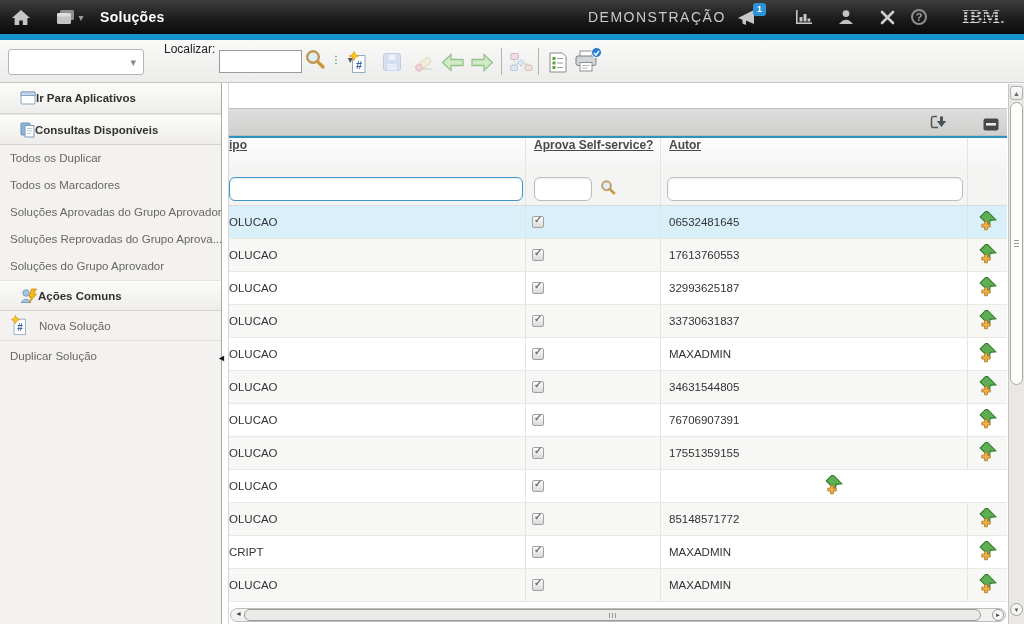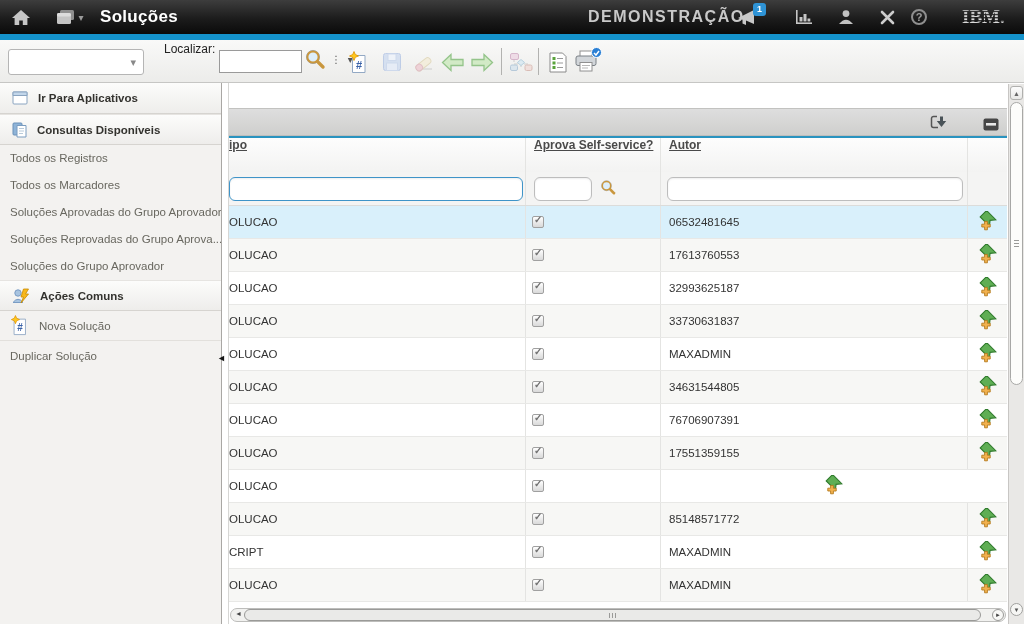--- a/index.html
+++ b/index.html
@@ -13,23 +13,23 @@
 
   
   .topbar{position:absolute;left:0;top:0;width:1024px;height:34px;
     background:linear-gradient(#3d3d3d,#1c1c1c 55%,#0a0a0a);}
   .stripe{position:absolute;left:0;top:34px;width:1024px;height:6px;background:var(--accent);}
   .tb-abs{position:absolute;display:flex;align-items:center;justify-content:center;}
   .home{left:10px;top:8px;width:22px;height:18px;}
   .appsmenu{left:55px;top:7px;width:30px;height:20px;cursor:pointer;}
   .appsmenu .caret{color:#9a9a9a;font-size:10px;margin-left:3px;}
   .apptitle{position:absolute;left:100px;top:0;height:30px;line-height:34px;
-    color:#fff;font-size:17px;font-weight:bold;letter-spacing:.3px;}
+    color:#fff;font-size:14px;font-weight:bold;letter-spacing:.3px;}
   .env{position:absolute;left:588px;top:0;height:34px;line-height:34px;
-    color:#c9c9c9;font-size:16px;font-weight:bold;letter-spacing:1.5px;}
+    color:#c9c9c9;font-size:14px;font-weight:normal;letter-spacing:1.5px;}
   .ticon{position:absolute;top:7px;width:22px;height:20px;display:flex;align-items:center;justify-content:center;cursor:pointer;}
   .badge{position:absolute;left:753px;top:3px;min-width:13px;height:13px;padding:0 2px;
     background:var(--badge);border-radius:3px;color:#fff;font-size:9px;font-weight:bold;
     line-height:13px;text-align:center;}
   .helpcircle{width:16px;height:16px;border:2px solid #8f8f8f;border-radius:50%;
     color:#9d9d9d;font-weight:bold;font-size:11px;line-height:13px;text-align:center;}
   .ibm{position:absolute;left:962px;top:6px;}
 
   
   .toolbar{position:absolute;left:0;top:40px;width:1024px;height:43px;
@@ -45,21 +45,21 @@
   .tsep{position:absolute;top:8px;width:1px;height:27px;background:#b2b2b0;}
   .dis{opacity:.8;cursor:default;}
   .icon-rel{position:relative;width:24px;height:24px;}
   .badge-check{position:absolute;top:-3px;right:-4px;width:11px;height:11px;border-radius:50%;
     background:#2a7fd4;border:1px solid #fff;display:flex;align-items:center;justify-content:center;}
   .srchcaret{position:absolute;left:331px;top:14px;color:#555;font-size:10px;letter-spacing:2px;}
 
   
   .sidebar{position:absolute;left:0;top:83px;width:222px;height:541px;background:#f3f2f0;
     border-right:1px solid #a9a7a4;}
-  .side-header{height:31px;display:flex;align-items:center;gap:10px;padding-left:12px;
+  .side-header{height:31px;display:flex;align-items:center;gap:0;padding-left:20px;
     background:linear-gradient(#fcfcfb,#eeedeb);border-top:1px solid #e6e4e1;
     border-bottom:1px solid #d6d4d0;font-size:11.5px;font-weight:bold;color:#33322e;cursor:pointer;}
   .side-item{height:27px;line-height:27px;padding-left:10px;font-size:11.5px;color:#68675f;
     cursor:pointer;white-space:nowrap;overflow:hidden;}
   .side-item.big{height:30px;line-height:30px;display:flex;align-items:center;gap:9px;
     border-bottom:1px solid #e2e0dc;}
   .collapse-handle{position:absolute;left:217px;top:349px;font-size:9px;color:#151515;
     cursor:pointer;line-height:18px;}
 
   
@@ -282,21 +282,21 @@
       <span>Ir Para Aplicativos</span>
     </div>
     <div class="side-header">
       <svg width="15" height="16" viewBox="0 0 15 16">
         <rect x="1" y="1" width="9" height="12" rx="1" fill="#8fb4d8" stroke="#6a90b8"></rect>
         <path d="M5 3.5 h9 V15 H5 Z" fill="#fff" stroke="#7a9cc0"></path>
         <path d="M7 6.5 h5 M7 9 h5 M7 11.5 h4" stroke="#b8cada" stroke-width="1"></path>
       </svg>
       <span>Consultas Disponíveis</span>
     </div>
-    <div class="side-item">Todos os Registros</div>
+    <div class="side-item">Todos os Duplicar</div>
     <div class="side-item">Todos os Marcadores</div>
     <div class="side-item">Soluções Aprovadas do Grupo Aprovador</div>
     <div class="side-item">Soluções Reprovadas do Grupo Aprova...</div>
     <div class="side-item">Soluções do Grupo Aprovador</div>
     <div class="side-header">
       <svg width="18" height="16" viewBox="0 0 18 16">
         <circle cx="6" cy="5" r="3.2" fill="#a8c4e0" stroke="#7a9cc4"></circle>
         <path d="M1 14.5 q5 -6.5 10 0 z" fill="#a8c4e0" stroke="#7a9cc4"></path>
         <path d="M11.5 1 h5 l-3 5 h3 l-7.5 9 2.5 -6 h-2.5 Z" fill="#f8b81c" stroke="#c88a00" stroke-width="0.8"></path>
       </svg>

